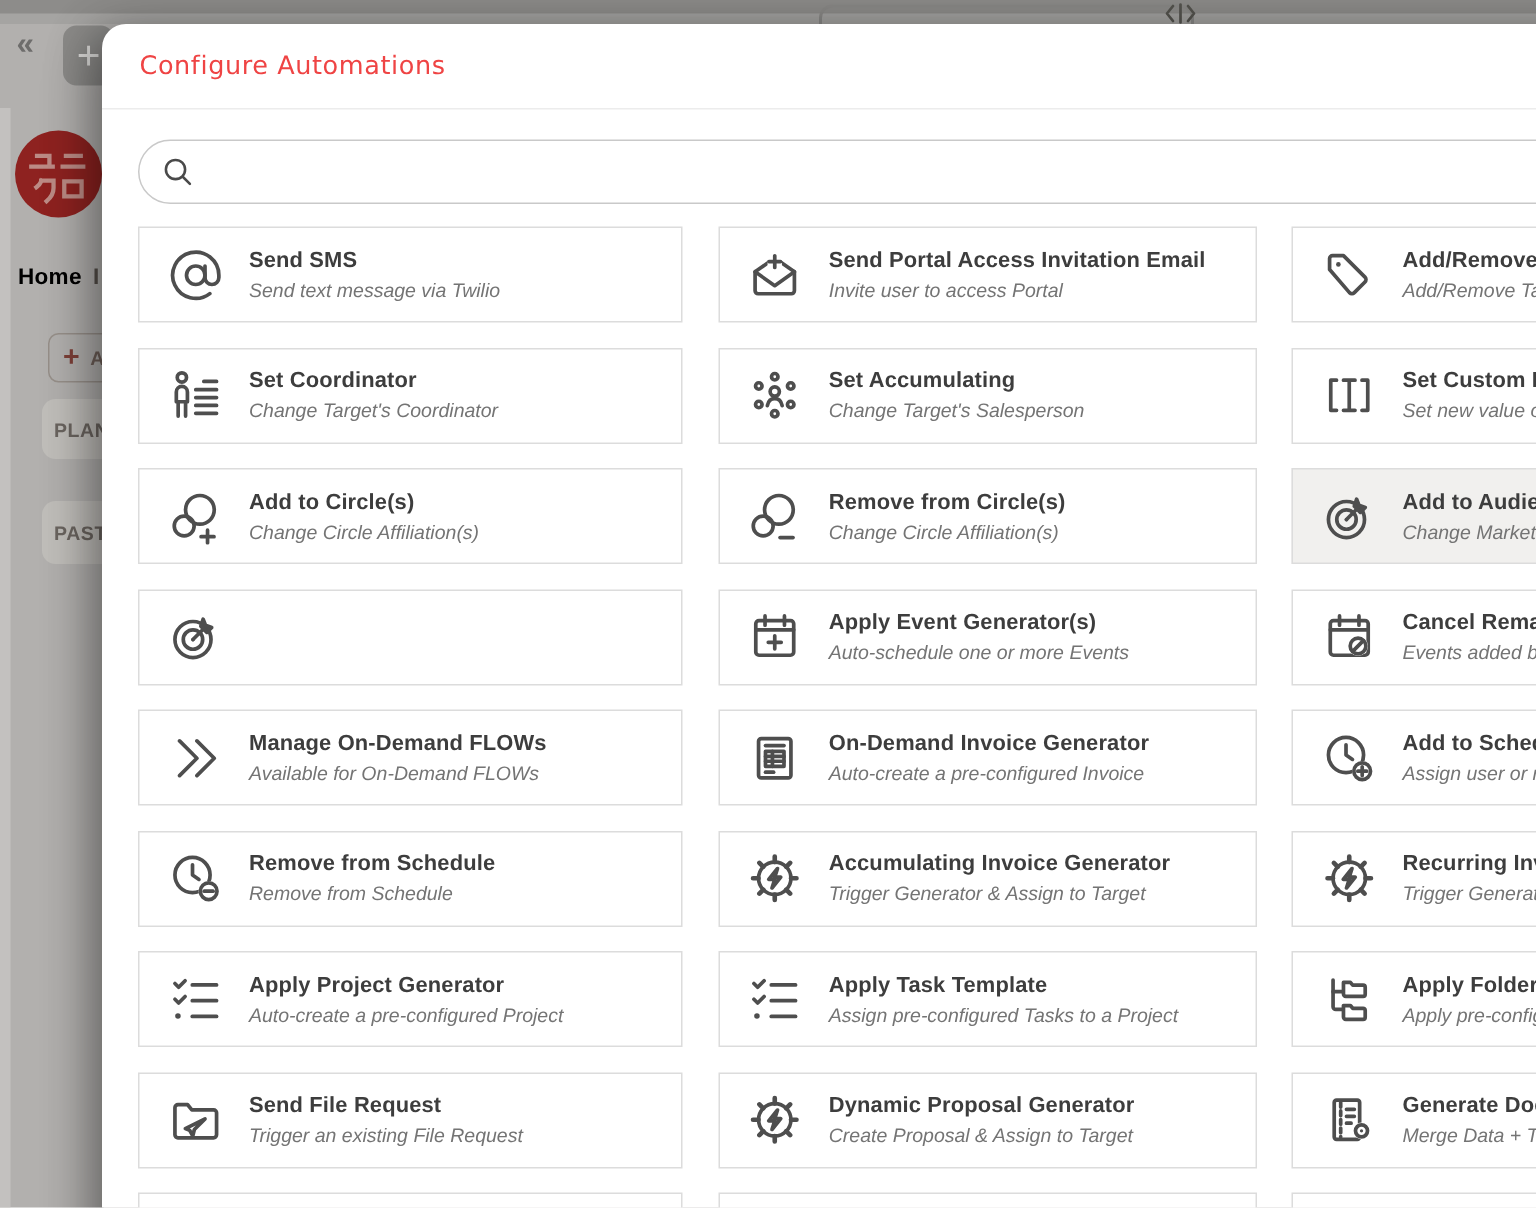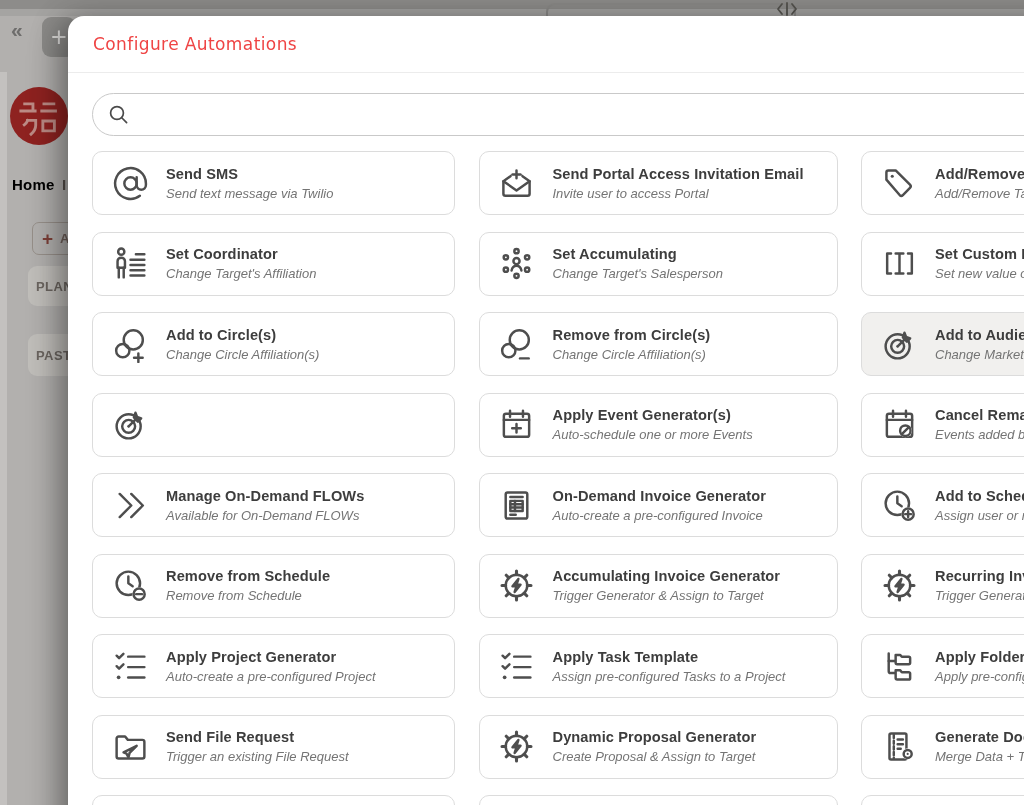--- a/index.html
+++ b/index.html
@@ -36,21 +36,21 @@
     border-radius:16px;box-shadow:-8px 4px 30px rgba(0,0,0,.30),0 12px 40px rgba(0,0,0,.25);z-index:5;}
   .modal-header{height:56px;border-bottom:1px solid #ececec;display:flex;align-items:center;padding-left:25px;}
   .modal-title{font-family:"DejaVu Sans",sans-serif;font-size:17px;font-weight:400;color:#ef4444;letter-spacing:.4px;}
   .search-wrap{margin:20px 24px 0 24px;height:43px;border:1.5px solid #c9c9c9;border-radius:22px;
     box-sizing:border-box;display:flex;align-items:center;padding:0 14px;gap:8px;background:#fff;}
   .search-wrap svg{flex:none;}
   .search-input{border:none;outline:none;flex:1;font-size:14px;color:#444;background:transparent;
     font-family:"Liberation Sans",sans-serif;}
   .grid{margin:15px 0 0 24px;display:grid;grid-template-columns:363px 359px 430px;
     column-gap:23.5px;row-gap:16.5px;}
-  .card{height:64px;box-sizing:border-box;border:1px solid #dcdcdc;border-radius:10px;background:#fff;
+  .card{height:64px;box-sizing:border-box;border:1px solid #dcdcdc;border-radius:0;background:#fff;
     display:flex;align-items:center;padding:0 12px 0 18px;gap:17px;cursor:pointer;overflow:hidden;}
   .card.highlighted{background:#f1f0ee;border-color:#dcdcdc;}
   .card .icon{width:38px;height:38px;flex:none;color:#4e4e4e;display:flex;align-items:center;justify-content:center;}
   .card .txt{display:flex;flex-direction:column;gap:4px;min-width:0;}
   .card .t{font-size:14.6px;font-weight:700;color:#3d3d3d;white-space:nowrap;letter-spacing:.1px;}
   .card .s{font-size:13px;color:#747474;white-space:nowrap;font-style:italic;}
 </style>
 </head>
 <body>
 
@@ -144,21 +144,21 @@
         <span class="icon">
           <svg viewBox="0 0 24 24" width="37" height="37" fill="none" stroke="currentColor" stroke-width="1.6" stroke-linecap="round" stroke-linejoin="round">
             <circle cx="6" cy="4.3" r="2"></circle>
             <path d="M3.6 14.8v-4.2a2.4 2.4 0 0 1 4.8 0v4.2z"></path>
             <path d="M4.4 14.8V21M7.6 14.8V21"></path>
             <path d="M12 9.6h9M12 13h9M12 16.4h9M12 19.8h9M15.5 6h5.5"></path>
           </svg>
         </span>
         <div class="txt">
           <div class="t">Set Coordinator</div>
-          <div class="s">Change Target's Affiliation</div>
+          <div class="s">Change Target's Coordinator</div>
         </div>
       </div>
       <div class="card">
         <span class="icon">
           <svg viewBox="0 0 24 24" width="37" height="37" fill="none" stroke="currentColor" stroke-width="1.6" stroke-linecap="round" stroke-linejoin="round">
             <circle cx="12" cy="4" r="1.4"></circle>
             <circle cx="18.9" cy="8" r="1.4"></circle>
             <circle cx="18.9" cy="16" r="1.4"></circle>
             <circle cx="12" cy="20" r="1.4"></circle>
             <circle cx="5.1" cy="16" r="1.4"></circle>

